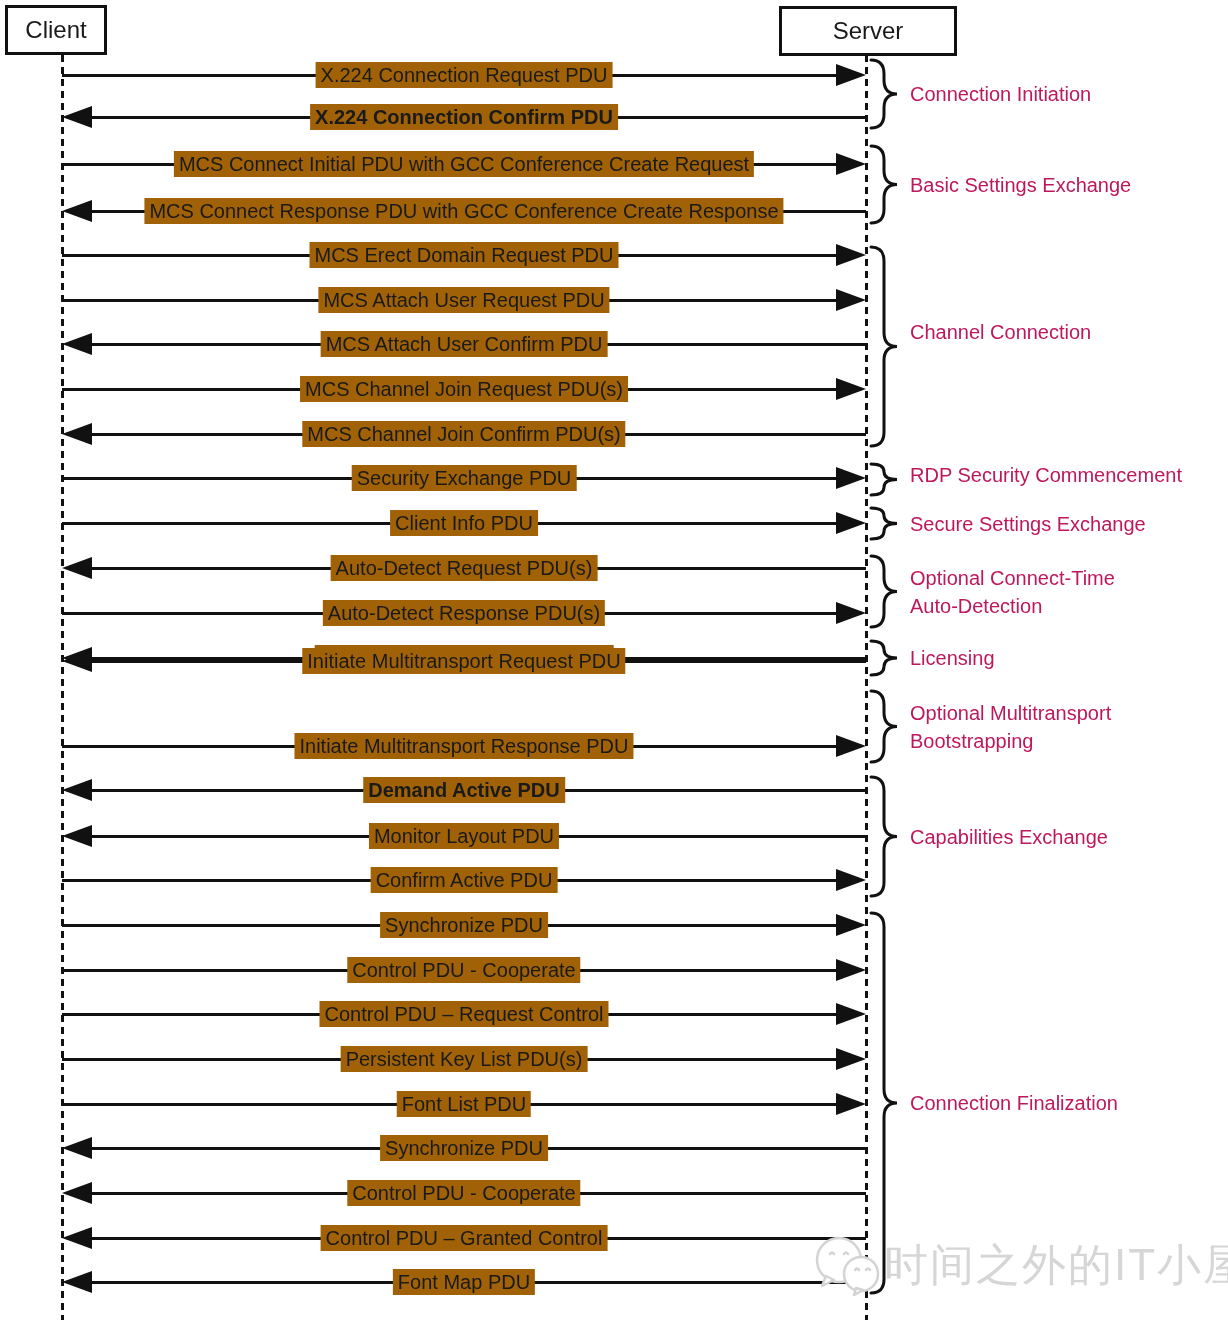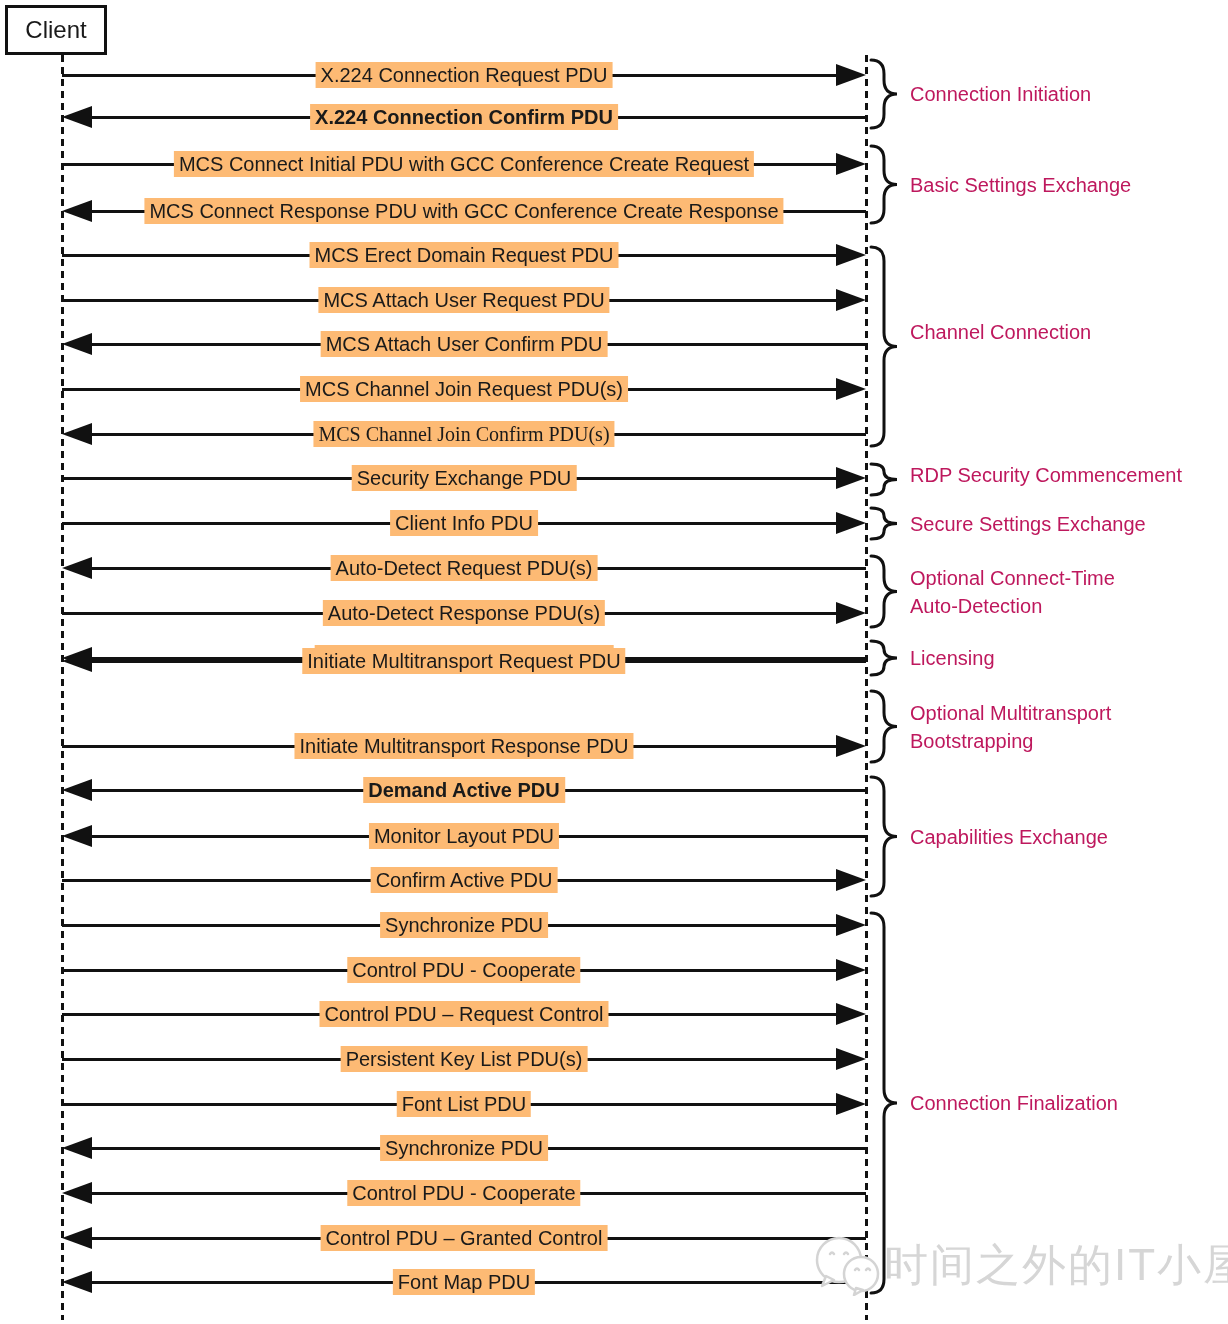--- a/index.html
+++ b/index.html
@@ -58,21 +58,21 @@
     border-top: 11px solid transparent;
     border-bottom: 11px solid transparent;
   }
   .arrowhead.dir-right { right: 0; border-left: 30px solid #111111; }
   .arrowhead.dir-left  { left: 0;  border-right: 30px solid #111111; }
   .msg-label {
     position: absolute;
     left: 50%;
     top: 1px;
     transform: translate(-50%, -50%);
-    background: #fdba74;
+    background: #a16207;
     padding: 0 5px;
     white-space: nowrap;
     font-size: 20px;
     line-height: 26px;
     color: #1a1a1a;
     z-index: 3;
   }
   .brace-layer {
     position: absolute;
     left: 0; top: 0;
@@ -122,20 +122,23 @@
       <path d="M 871 556 Q 884 556 884 570 L 884 577.5 Q 884 591.5 897 591.5 Q 884 591.5 884 605.5 L 884 613 Q 884 627 871 627" fill="none" stroke="#111111" stroke-width="3" stroke-linecap="round"></path>
       <path d="M 871 641 Q 884 641 884 649.5 L 884 649.5 Q 884 658 897 658 Q 884 658 884 666.5 L 884 666.5 Q 884 675 871 675" fill="none" stroke="#111111" stroke-width="3" stroke-linecap="round"></path>
       <path d="M 871 691 Q 884 691 884 705 L 884 712.5 Q 884 726.5 897 726.5 Q 884 726.5 884 740.5 L 884 748 Q 884 762 871 762" fill="none" stroke="#111111" stroke-width="3" stroke-linecap="round"></path>
       <path d="M 871 777 Q 884 777 884 791 L 884 822.5 Q 884 836.5 897 836.5 Q 884 836.5 884 850.5 L 884 882 Q 884 896 871 896" fill="none" stroke="#111111" stroke-width="3" stroke-linecap="round"></path>
       <path d="M 871 913 Q 884 913 884 927 L 884 1089 Q 884 1103 897 1103 Q 884 1103 884 1117 L 884 1279 Q 884 1293 871 1293" fill="none" stroke="#111111" stroke-width="3" stroke-linecap="round"></path>
     </svg>
 
   <div class="actor-box actor-client">
     <span>Client</span>
   </div>
+  <div class="actor-box actor-server">
+    <span>Server</span>
+  </div>
 
   <div class="lifeline lifeline-client"></div>
   <div class="lifeline lifeline-server"></div>
 
   <div id="messages">
       <div class="msg-row" style="top: 74px;">
     <div class="msg-line dir-right"></div>
     <div class="arrowhead dir-right"></div>
     <span class="msg-label">X.224 Connection Request PDU</span>
   </div>
@@ -167,21 +170,21 @@
       <div class="msg-row" style="top: 343px;">
     <div class="msg-line dir-left"></div>
     <div class="arrowhead dir-left"></div>
     <span class="msg-label">MCS Attach User Confirm PDU</span>
   </div>
       <div class="msg-row" style="top: 388px;">
     <div class="msg-line dir-right"></div>
     <div class="arrowhead dir-right"></div>
     <span class="msg-label">MCS Channel Join Request PDU(s)</span>
   </div>
-      <div class="msg-row" style="top: 433px; font-family: Liberation Serif, serif;">
+      <div class="msg-row" style="top: 433px;">
     <div class="msg-line dir-left"></div>
     <div class="arrowhead dir-left"></div>
     <span class="msg-label">MCS Channel Join Confirm PDU(s)</span>
   </div>
       <div class="msg-row" style="top: 477px;">
     <div class="msg-line dir-right"></div>
     <div class="arrowhead dir-right"></div>
     <span class="msg-label">Security Exchange PDU</span>
   </div>
       <div class="msg-row" style="top: 522px;">

